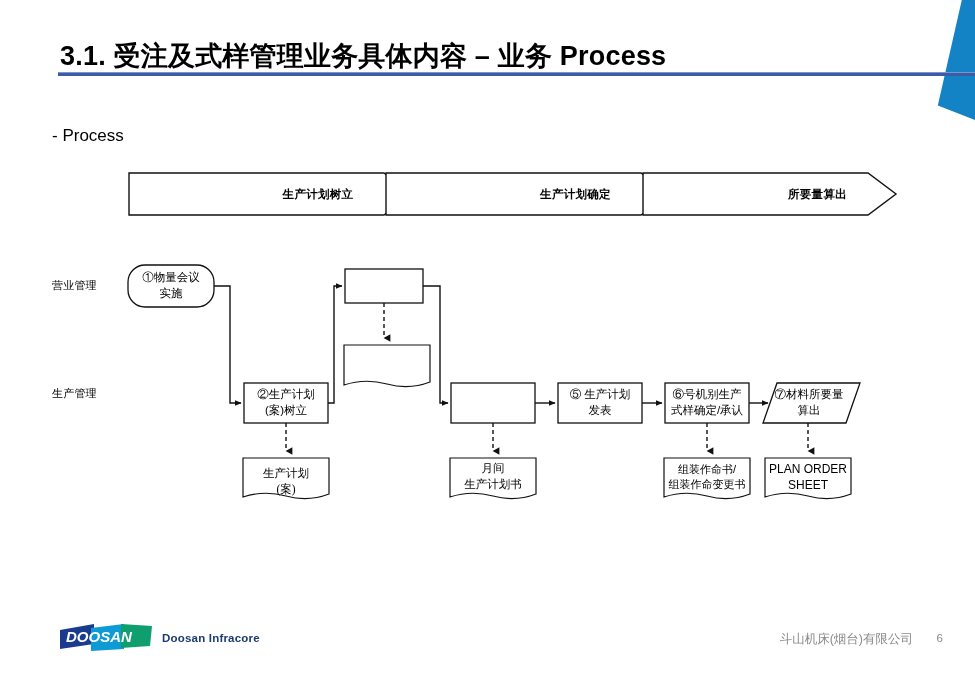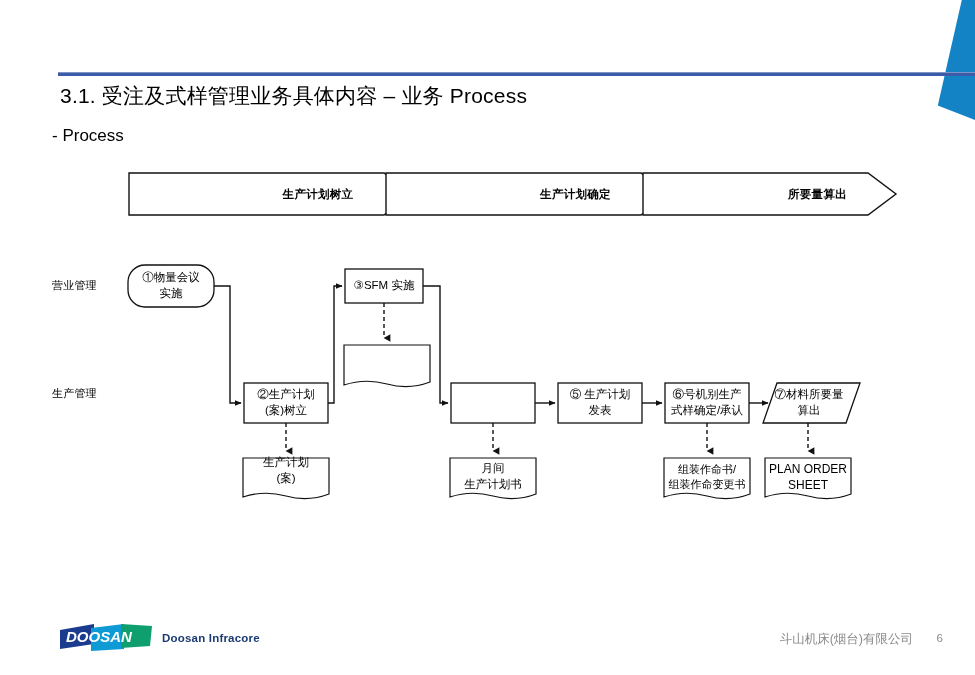--- a/index.html
+++ b/index.html
@@ -17,23 +17,22 @@
   .wedge {
     position:absolute; right:0; top:0;
     width:60px; height:120px;
     background:#1383c6;
     clip-path:polygon(100% 0, 100% 100%, 38% 88%, 78% 0);
   }
 
   
   .page-title {
     position:absolute; left:60px; top:38px;
-    font-size:21px; font-weight:400; letter-spacing:.2px;
+    font-size:27px; font-weight:700; letter-spacing:.2px;
     white-space:nowrap;
-    margin-top:44px;
   }
   .title-rule {
     position:absolute; left:58px; top:72px;
     width:917px; height:3px;
     background:#3b5ca8;
     border-top:1px solid #7f93c6;
   }
 
   .subtitle {
     position:absolute; left:52px; top:126px;
@@ -158,27 +157,26 @@
       <path d="M493,423 L493,451" fill="none" stroke="#111" stroke-width="1.4" stroke-dasharray="4,3" marker-end="url(#arrowd)"></path>
 
       <path d="M707,423 L707,451" fill="none" stroke="#111" stroke-width="1.4" stroke-dasharray="4,3" marker-end="url(#arrowd)"></path>
 
       <path d="M808,423 L808,451" fill="none" stroke="#111" stroke-width="1.4" stroke-dasharray="4,3" marker-end="url(#arrowd)"></path>
     </svg>
 
     <div class="shape-text" style="left:128px; top:265px; width:86px; height:42px;">①物量会议
 实施</div>
 
-    <div class="shape-text" style="left:345px; top:269px; width:78px; height:34px;">③SFM 实施</div>
 
 
     <div class="shape-text" style="left:244px; top:383px; width:84px; height:40px;">②生产计划
 (案)树立</div>
 
-    <div class="shape-text" style="left:243px; top:452px; width:86px; height:38px;">生产计划
+    <div class="shape-text" style="left:243px; top:463px; width:86px; height:38px;font-family:Liberation Serif, serif;">生产计划
 (案)</div>
 
 
     <div class="shape-text" style="left:450px; top:458px; width:86px; height:38px;">月间
 生产计划书</div>
 
     <div class="shape-text" style="left:558px; top:383px; width:84px; height:40px;">⑤ 生产计划
 发表</div>
 
     <div class="shape-text" style="left:665px; top:383px; width:84px; height:40px;">⑥号机别生产

